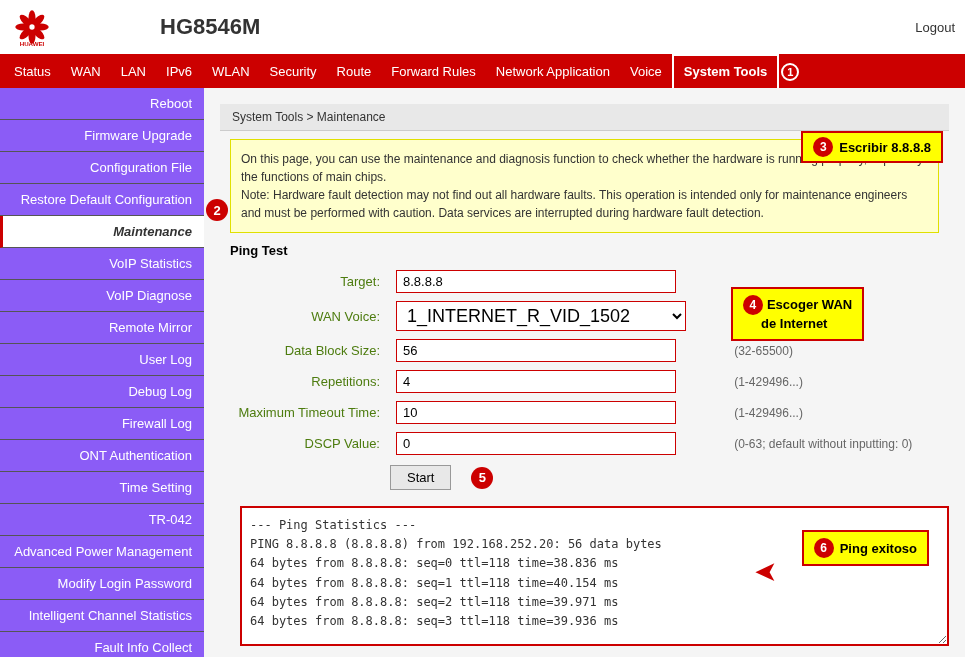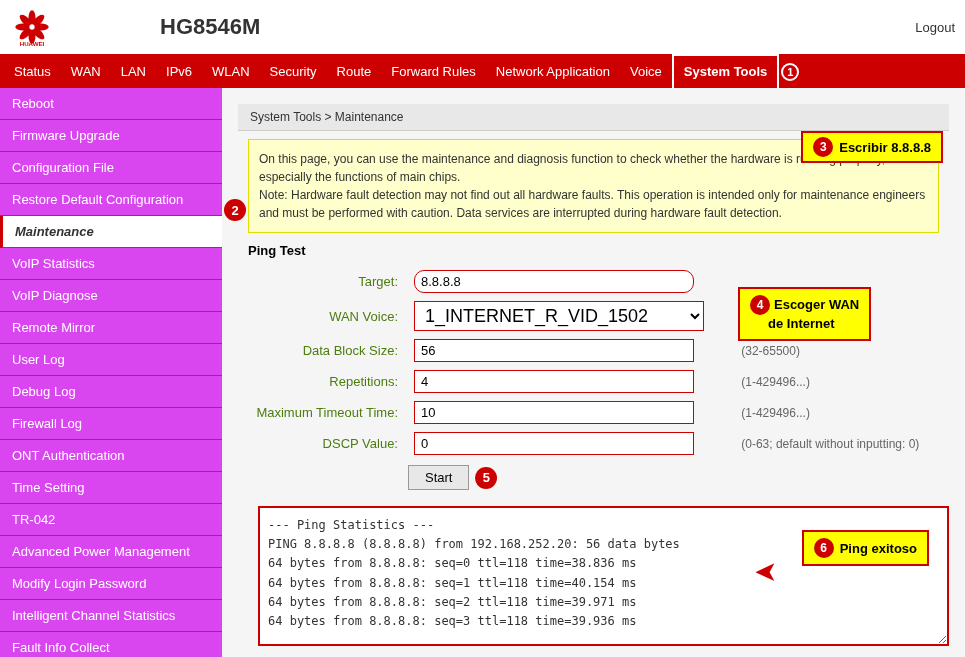--- a/index.html
+++ b/index.html
@@ -15,21 +15,21 @@
     
     .navbar { background: #c00; display: flex; align-items: center; height: 32px; padding: 0 4px; }
     .navbar a { color: #fff; text-decoration: none; padding: 0 10px; font-size: 13px; line-height: 32px; white-space: nowrap; }
     .navbar a.active { background: #c00; font-weight: bold; border: 2px solid #fff; }
     .nav-badge { background: #c00; color: #fff; border: 2px solid #fff; border-radius: 50%; width: 18px; height: 18px; display: inline-flex; align-items: center; justify-content: center; font-size: 11px; font-weight: bold; margin-left: 2px; }
 
     
     .main-layout { display: flex; height: calc(657px - 88px); }
 
     
-    .sidebar { width: 222px; background: #d946ef; flex-shrink: 0; overflow-y: auto; }
+    .sidebar { width: 204px; background: #8b5cf6; flex-shrink: 0; overflow-y: auto; text-align: right; }
     .sidebar-item { padding: 8px 12px; color: #fff; cursor: pointer; font-size: 13px; border-bottom: 1px solid #555; }
     .sidebar-item.active { background: #fff; color: #333; border-left: 3px solid #c00; font-weight: bold; font-style: italic; }
 
     
     .content { flex: 1; overflow-y: auto; padding: 16px; background: #f5f5f5; }
     .breadcrumb { background: #e8e8e8; padding: 6px 12px; font-size: 12px; color: #333; border-bottom: 1px solid #ccc; }
 
     .info-box { background: #ffffcc; border: 1px solid #e0e000; margin: 10px; padding: 10px; font-size: 12px; color: #333; line-height: 1.5; position: relative; }
 
     .section { margin: 0 10px 10px 10px; }
@@ -134,21 +134,21 @@
     </div>
 
     <div class="section rel">
       <div class="section-title">Ping Test</div>
 
       <table class="form-table">
         <tbody>
             <tr>
           <td>Target:</td>
           <td>
-            <input class="form-input" type="text" value="8.8.8.8" style="border-color: rgb(204, 0, 0); border-radius: 10px;">
+            <input class="form-input" type="text" value="8.8.8.8" style="border-color: rgb(204, 0, 0);">
           </td>
           <td></td>
         </tr>
         <tr>
           <td>WAN Voice:</td>
           <td style="position:relative;">
             <select class="form-select">
               <option>1_INTERNET_R_VID_1502</option>
             </select>
             
@@ -182,21 +182,21 @@
         <tr>
           <td>DSCP Value:</td>
           <td>
             <input class="form-input" type="text" value="0" style="">
           </td>
           <td><span class="hint-text">(0-63; default without inputting: 0)</span></td>
         </tr>
       </tbody>
         </table>
 
-      <div style="display:flex;align-items:center;margin: 6px 0 6px 160px;gap:6px;">
+      <div style="display:flex;align-items:center;margin: 6px 0 6px 160px;gap:20px;">
         <button class="start-btn" style="margin:0;">Start</button>
         <span style="background:#c00;color:#fff;border-radius:50%;width:22px;height:22px;display:inline-flex;align-items:center;justify-content:center;font-size:13px;font-weight:bold;">5</span>
       </div>
     </div>
 
     <div style="position:relative;margin: 0 10px 8px 10px;">
       <textarea class="output-box" style="width: 100%; height: 140px; resize: vertical; font-family: monospace; font-size: 12px;">--- Ping Statistics ---
 PING 8.8.8.8 (8.8.8.8) from 192.168.252.20: 56 data bytes
 64 bytes from 8.8.8.8: seq=0 ttl=118 time=38.836 ms
 64 bytes from 8.8.8.8: seq=1 ttl=118 time=40.154 ms

